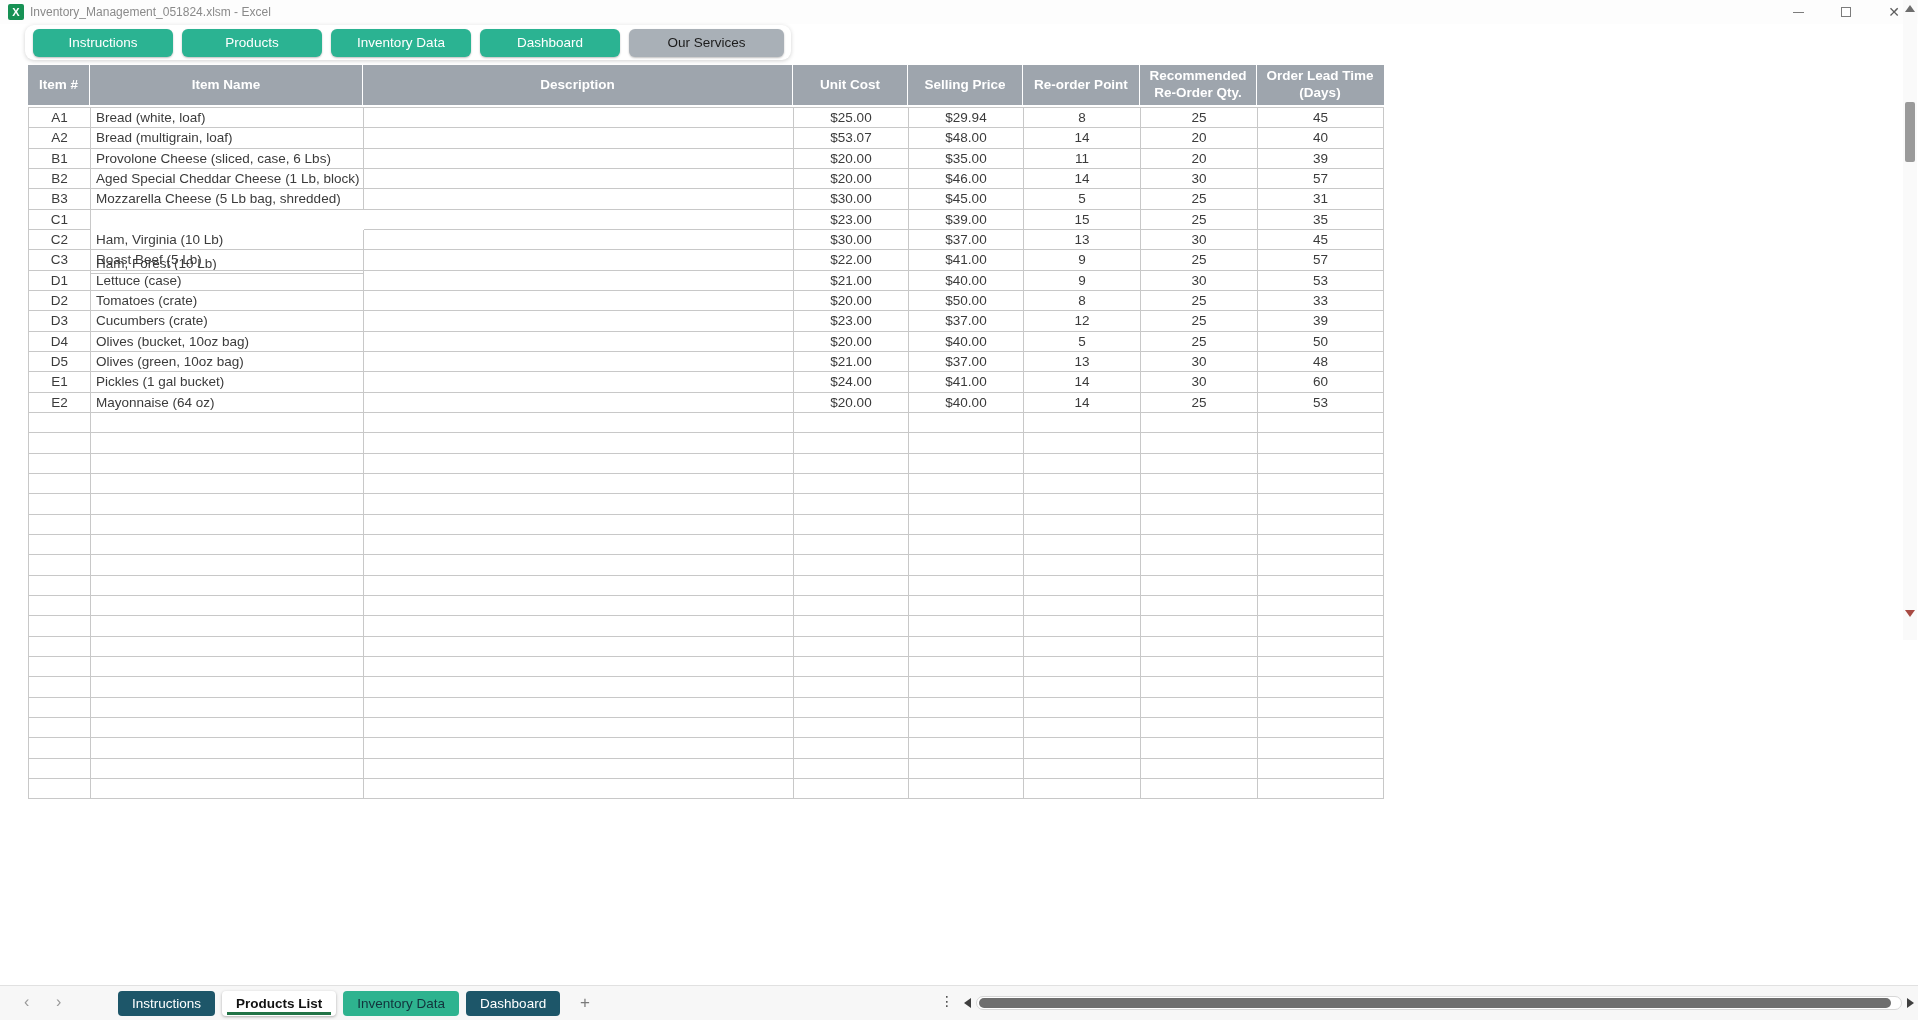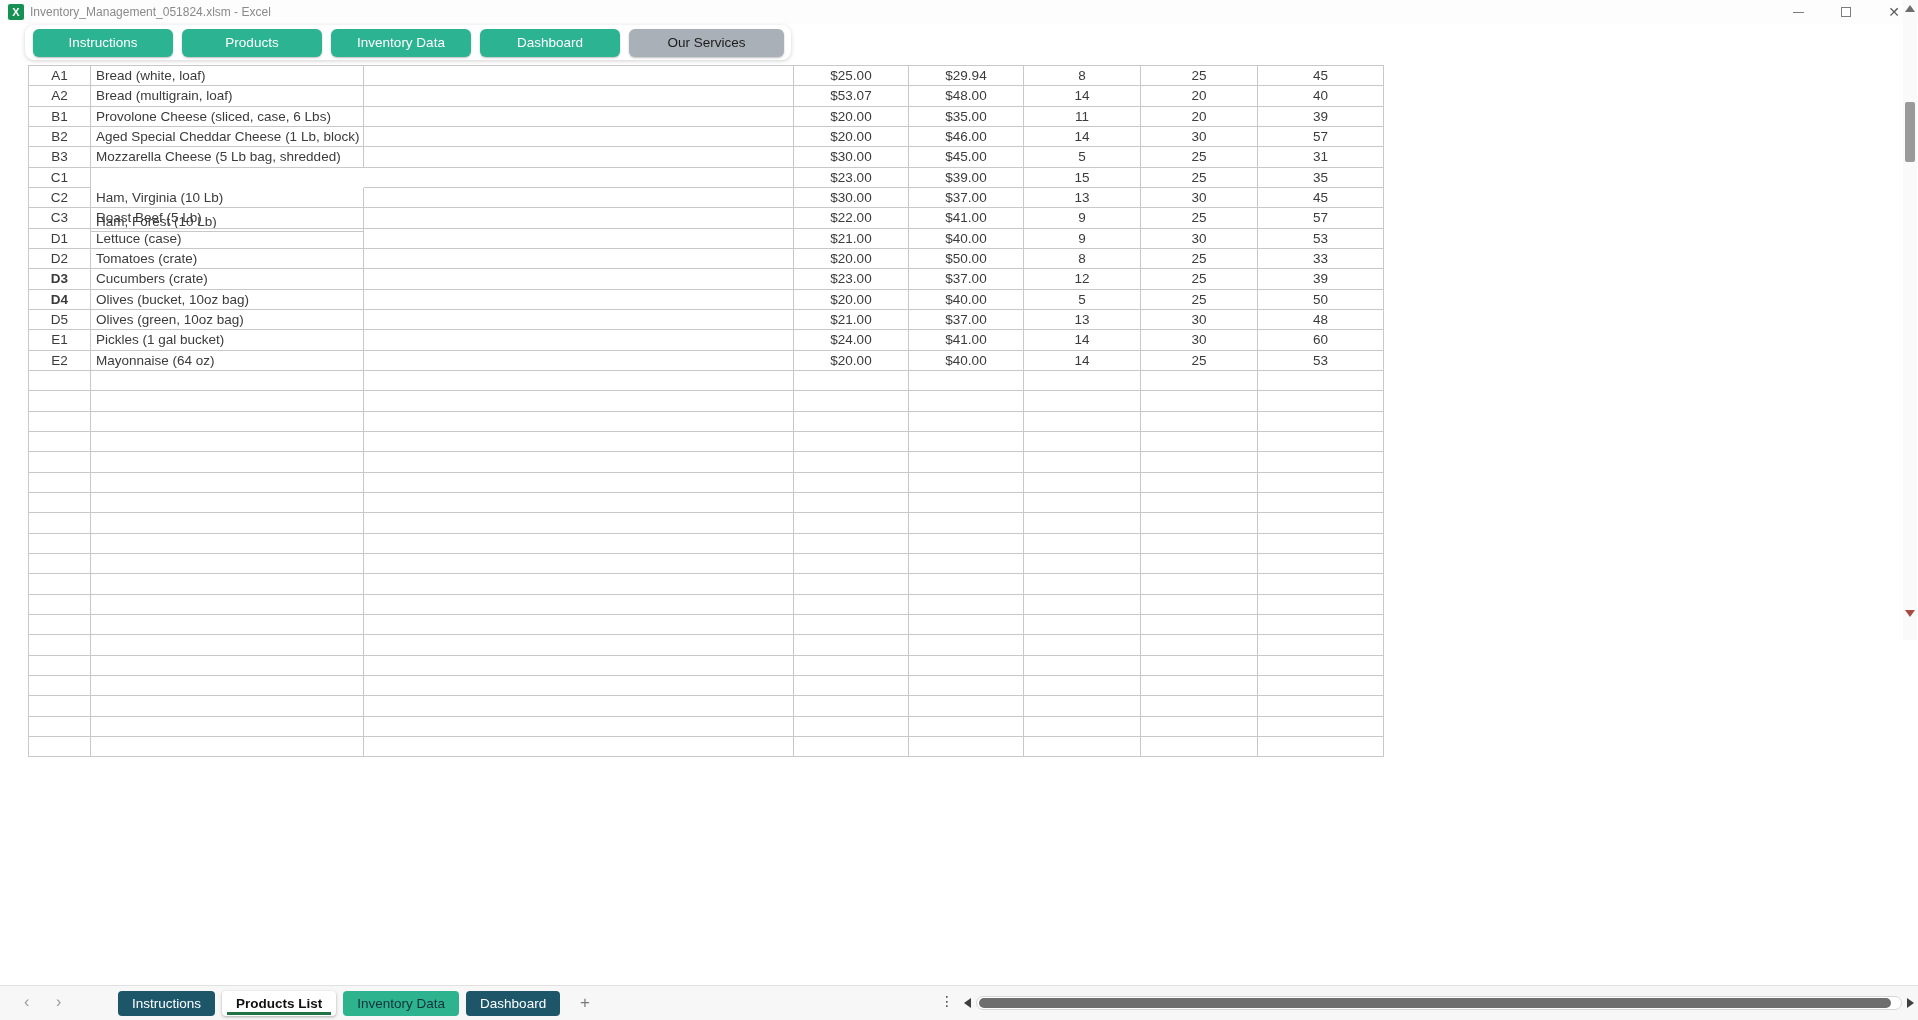--- a/index.html
+++ b/index.html
@@ -97,20 +97,32 @@
 
   <div class="toolbar" id="toolbar">
       <div class="navbtn green">Instructions</div>
       <div class="navbtn green">Products</div>
       <div class="navbtn green">Inventory Data</div>
       <div class="navbtn green">Dashboard</div>
       <div class="navbtn gray">Our Services</div>
     </div>
 
   <div class="sheet">
+    <div class="thead" id="thead">
+        <div class="hcell" style="width: 62px;">Item #</div>
+        <div class="hcell" style="width: 273px;">Item Name</div>
+        <div class="hcell" style="width: 430px;">Description</div>
+        <div class="hcell" style="width: 115px;">Unit Cost</div>
+        <div class="hcell" style="width: 115px;">Selling Price</div>
+        <div class="hcell" style="width: 117px;">Re-order Point</div>
+        <div class="hcell" style="width: 117px;">Recommended
+Re-Order Qty.</div>
+        <div class="hcell" style="width: 126px;">Order Lead Time
+(Days)</div>
+      </div>
     <div class="tbody" id="tbody">
         <div class="trow">
           <div class="tcell" style="width: 62px;">A1</div>
           <div class="tcell left" style="width: 273px;">Bread (white, loaf)</div>
           <div class="tcell left" style="width: 430px;"></div>
           <div class="tcell" style="width: 115px;">$25.00</div>
           <div class="tcell" style="width: 115px;">$29.94</div>
           <div class="tcell" style="width: 117px;">8</div>
           <div class="tcell" style="width: 117px;">25</div>
           <div class="tcell" style="width: 126px;">45</div>
@@ -199,31 +211,31 @@
           <div class="tcell" style="width: 62px;">D2</div>
           <div class="tcell left" style="width: 273px;">Tomatoes (crate)</div>
           <div class="tcell left" style="width: 430px;"></div>
           <div class="tcell" style="width: 115px;">$20.00</div>
           <div class="tcell" style="width: 115px;">$50.00</div>
           <div class="tcell" style="width: 117px;">8</div>
           <div class="tcell" style="width: 117px;">25</div>
           <div class="tcell" style="width: 126px;">33</div>
         </div>
         <div class="trow">
-          <div class="tcell" style="width: 62px; font-weight: bold;">D3</div>
+          <div class="tcell" style="width: 62px;">D3</div>
           <div class="tcell left" style="width: 273px; text-align: right;">Cucumbers (crate)</div>
           <div class="tcell left" style="width: 430px;"></div>
           <div class="tcell" style="width: 115px;">$23.00</div>
           <div class="tcell" style="width: 115px;">$37.00</div>
           <div class="tcell" style="width: 117px;">12</div>
           <div class="tcell" style="width: 117px;">25</div>
           <div class="tcell" style="width: 126px;">39</div>
         </div>
         <div class="trow">
-          <div class="tcell" style="width: 62px; font-weight: bold;">D4</div>
+          <div class="tcell" style="width: 62px;">D4</div>
           <div class="tcell left" style="width: 273px;">Olives (bucket, 10oz bag)</div>
           <div class="tcell left" style="width: 430px;"></div>
           <div class="tcell" style="width: 115px;">$20.00</div>
           <div class="tcell" style="width: 115px;">$40.00</div>
           <div class="tcell" style="width: 117px;">5</div>
           <div class="tcell" style="width: 117px;">25</div>
           <div class="tcell" style="width: 126px;">50</div>
         </div>
         <div class="trow">
           <div class="tcell" style="width: 62px;">D5</div>

